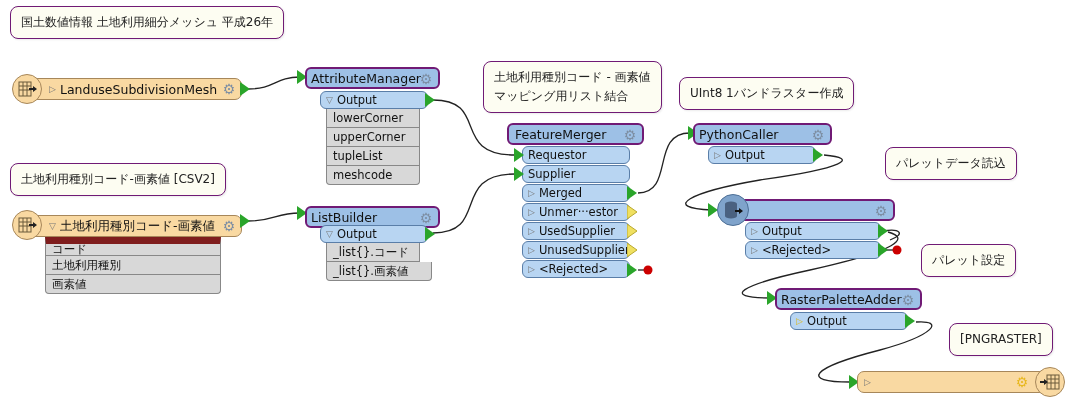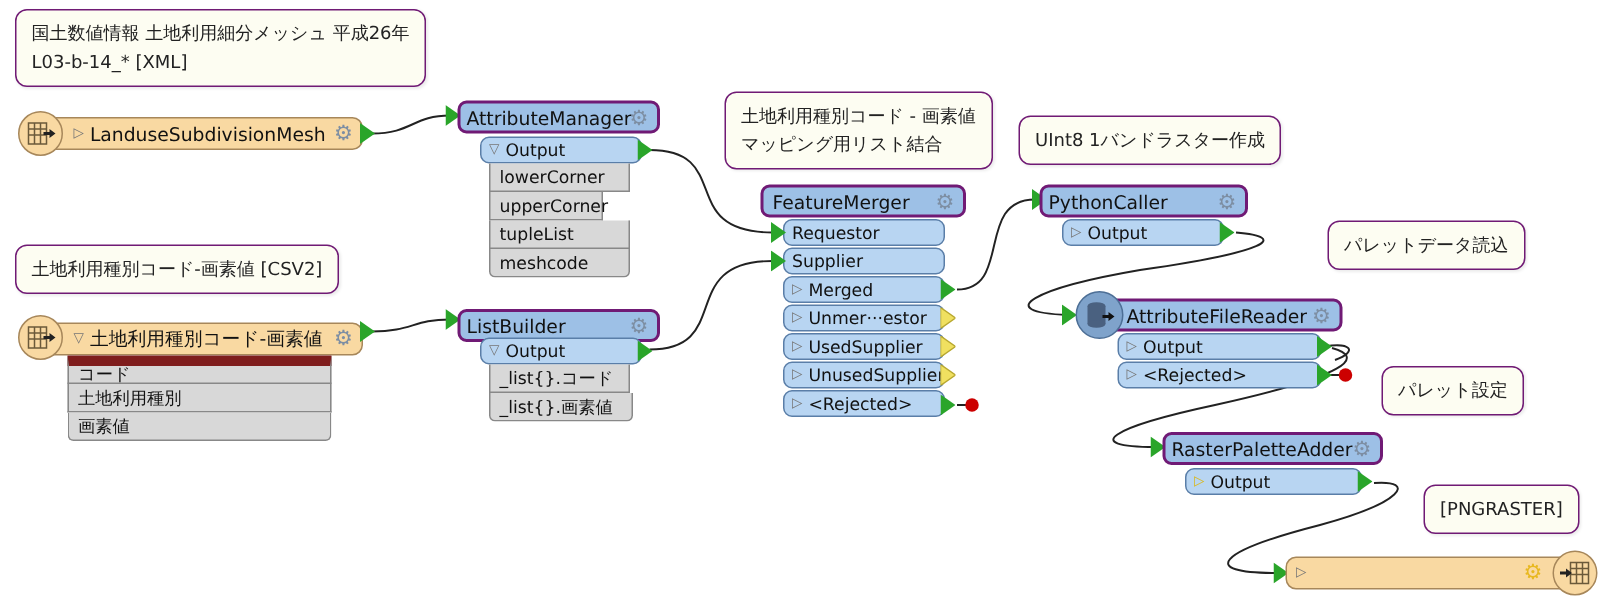--- a/index.html
+++ b/index.html
@@ -42,21 +42,20 @@
   <g stroke="#222" stroke-width="1.3">
     <line x1="638" y1="270" x2="646" y2="270"></line>
     <line x1="883" y1="250" x2="894" y2="250"></line>
   </g>
   <circle cx="648" cy="270" r="4.5" fill="#cc0000"></circle>
   <circle cx="897" cy="250" r="4.5" fill="#cc0000"></circle>
 </svg>
 
 <div class="note" style="left:10px;top:6px;">
   <div>国土数値情報 土地利用細分メッシュ 平成26年</div>
-  <div>L03-b-14_* [XML]</div>
 </div>
 <div class="note" style="left:10px;top:163px;">
   <div>土地利用種別コード-画素値 [CSV2]</div>
 </div>
 <div class="note" style="left:483px;top:61px;">
   <div>土地利用種別コード - 画素値</div>
   <div>マッピング用リスト結合</div>
 </div>
 <div class="note" style="left:679px;top:77px;">
   <div>UInt8 1バンドラスター作成</div>
@@ -120,40 +119,40 @@
   <span class="gear">⚙</span>
 </div>
 <div class="port" style="left:320px;top:91px;width:108px;">
   <span class="tri">▽</span>
   <span>Output</span>
 </div>
 <svg class="abs" style="left:425px;top:93px;" width="10" height="14">
     <path d="M0,0 L10,7 L0,14z" fill="#2aa52a"></path>
   </svg>
 <div class="attr" style="left:326px;top:109px;width:94px;">lowerCorner</div>
-<div class="attr" style="left:326px;top:128px;width:76px;">upperCorner</div>
+<div class="attr" style="left:326px;top:128px;width:94px;">upperCorner</div>
 <div class="attr" style="left:326px;top:147px;width:94px;">tupleList</div>
 <div class="attr" style="left:326px;top:166px;width:94px;border-radius:0 0 4px 4px;">meshcode</div>
 
 <svg class="abs" style="left:297px;top:206px;" width="10" height="14">
     <path d="M0,0 L10,7 L0,14z" fill="#2aa52a"></path>
   </svg>
 <div class="xf" style="left:305px;top:206px;width:135px;">
   <span>ListBuilder</span>
   <span class="gear">⚙</span>
 </div>
 <div class="port" style="left:320px;top:225px;width:108px;">
   <span class="tri">▽</span>
   <span>Output</span>
 </div>
 <svg class="abs" style="left:425px;top:227px;" width="10" height="14">
     <path d="M0,0 L10,7 L0,14z" fill="#2aa52a"></path>
   </svg>
 <div class="attr" style="left:326px;top:243px;width:94px;">_list{}.コード</div>
-<div class="attr" style="left:326px;top:262px;width:96px;border-radius:0 0 4px 4px;">_list{}.画素値</div>
+<div class="attr" style="left:326px;top:262px;width:106px;border-radius:0 0 4px 4px;">_list{}.画素値</div>
 
 <div class="xf" style="left:507px;top:123px;width:137px;padding-left:6px;">
   <span>FeatureMerger</span>
   <span class="gear">⚙</span>
 </div>
 <div class="port" style="left:522px;top:146px;width:108px;">
   <span>Requestor</span>
 </div>
 <svg class="abs" style="left:514px;top:148px;" width="10" height="14">
     <path d="M0,0 L10,7 L0,14z" fill="#2aa52a"></path>
@@ -212,21 +211,20 @@
   <span>Output</span>
 </div>
 <svg class="abs" style="left:813px;top:148px;" width="10" height="14">
     <path d="M0,0 L10,7 L0,14z" fill="#2aa52a"></path>
   </svg>
 
 <svg class="abs" style="left:708px;top:203px;" width="10" height="14">
     <path d="M0,0 L10,7 L0,14z" fill="#2aa52a"></path>
   </svg>
 <div class="xf" style="left:735px;top:199px;width:160px;padding-left:14px;">
-  <span>AttributeFileReader</span>
   <span class="gear">⚙</span>
 </div>
 <div class="dbicon" style="left:717px;top:194px;">
   <svg width="30" height="30" viewBox="0 0 30 30">
       <ellipse cx="13" cy="9" rx="6" ry="2.5" fill="#4a6180"></ellipse>
       <rect x="7" y="9" width="12" height="12" fill="#4a6180"></rect>
       <ellipse cx="13" cy="21" rx="6" ry="2.5" fill="#4a6180"></ellipse>
       <path d="M17 15 h4 v-2 l4 3 -4 3 v-2 h-4z" fill="#111"></path>
     </svg>
 </div>

